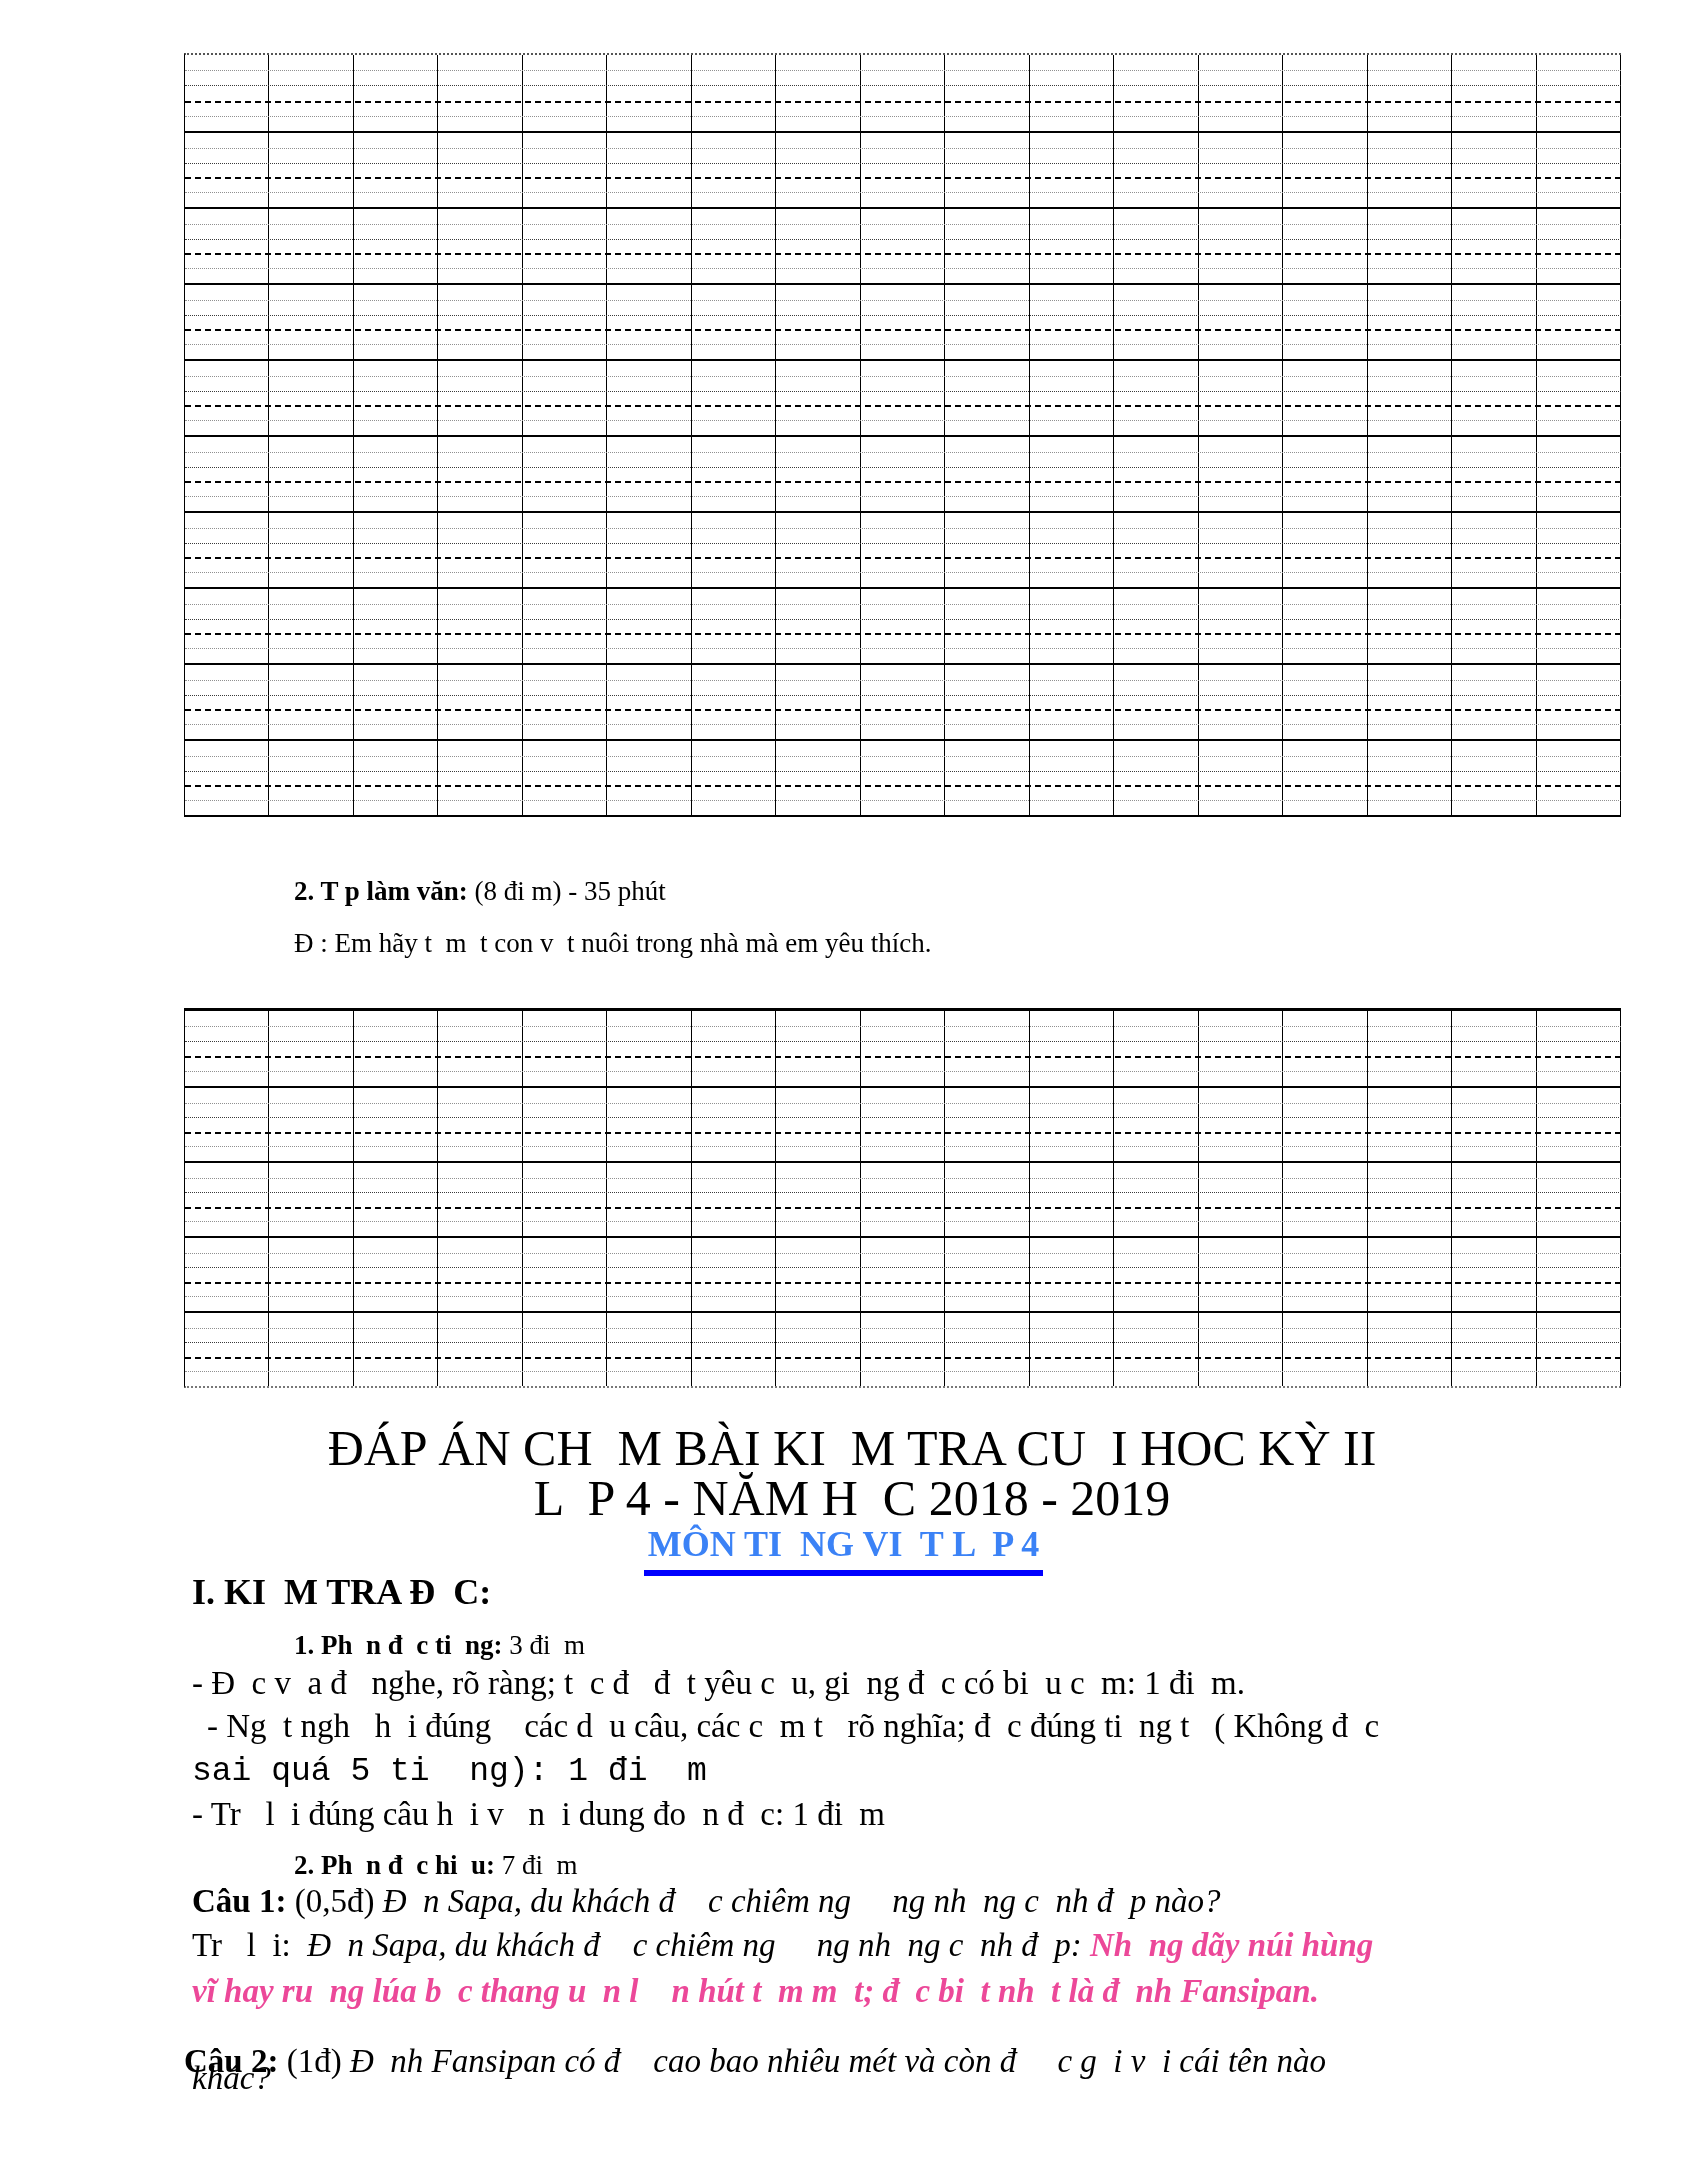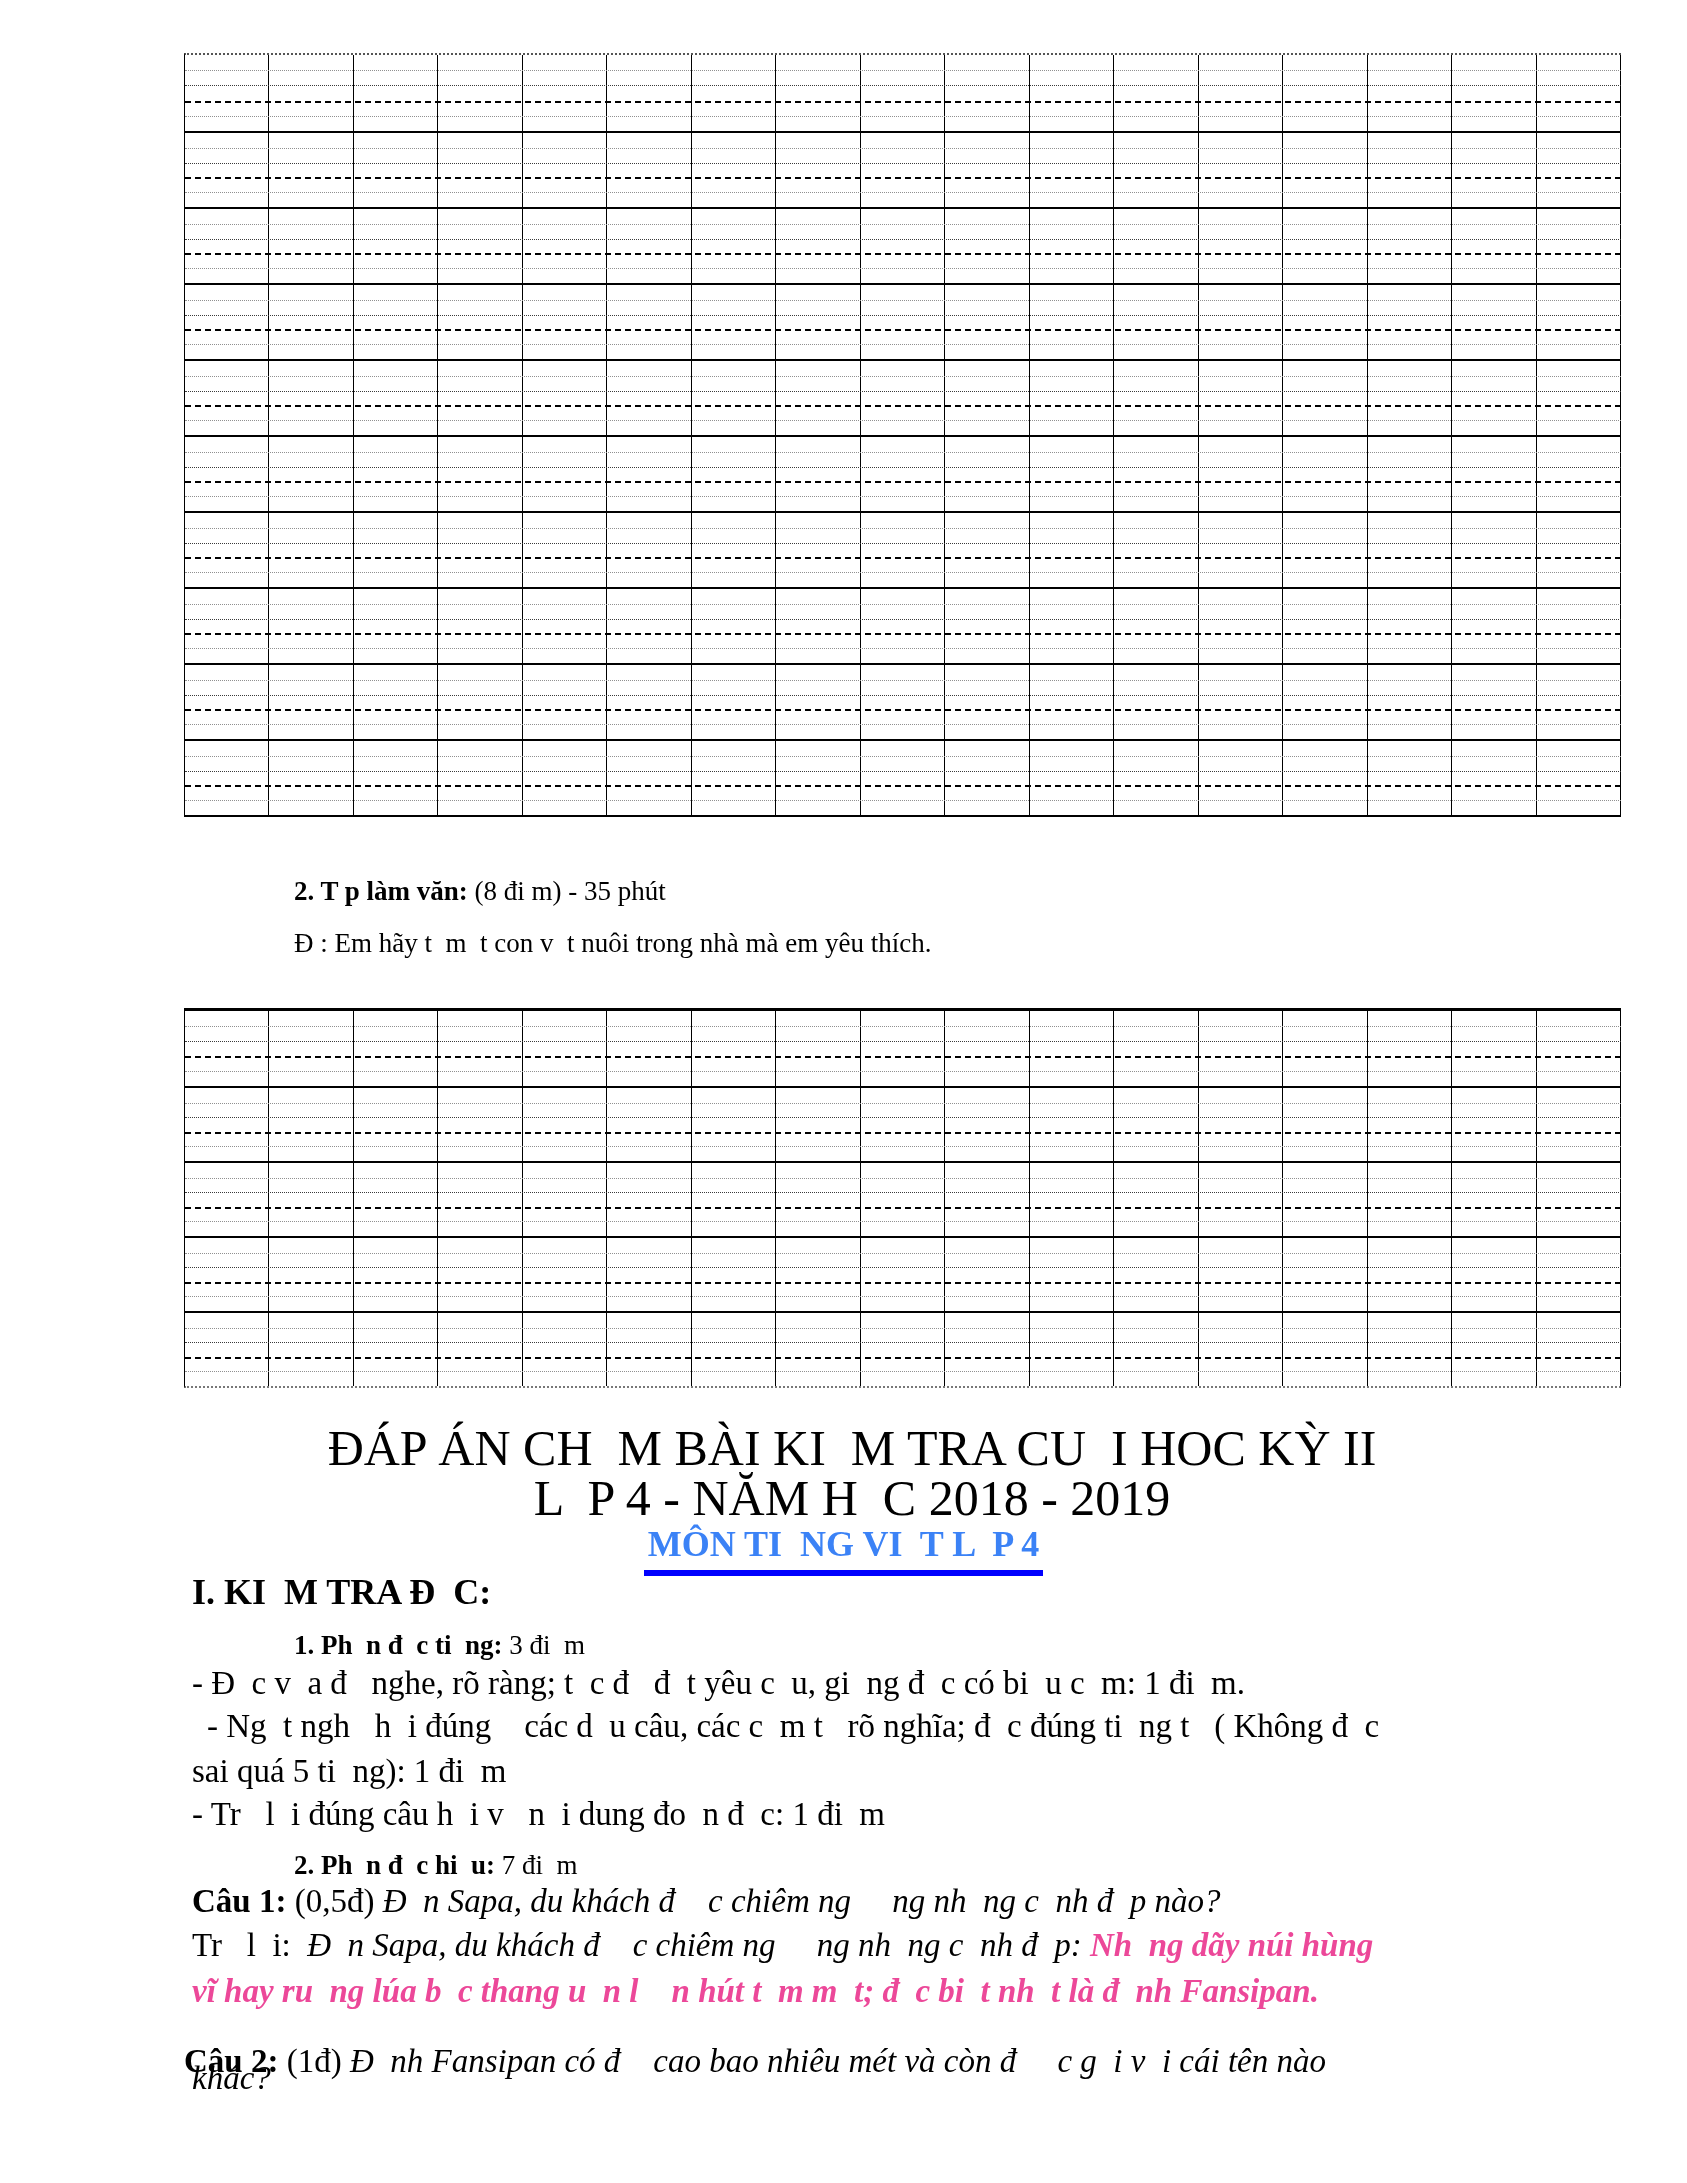--- a/index.html
+++ b/index.html
@@ -397,21 +397,21 @@
 <div class="line center title" style="top:1424px;">ĐÁP ÁN CH  M BÀI KI  M TRA CU  I HOC KỲ II</div>
 <div class="line center title" style="top:1474px;">L  P 4 - NĂM H  C 2018 - 2019</div>
 <div class="line center" style="top:1522px;"><span class="subject">MÔN TI  NG VI  T L  P 4</span></div>
 
 <div class="line h54 b" style="top:1569px;left:192px;">I. KI  M TRA Đ  C:</div>
 
 <div class="line h52" style="top:1614px;left:294px;"><span class="b">1. Ph  n đ  c ti  ng: </span><span>3 đi  m</span></div>
 
 <div class="line" style="top:1661px;left:192px;">- Đ  c v  a đ   nghe, rõ ràng; t  c đ   đ  t yêu c  u, gi  ng đ  c có bi  u c  m: 1 đi  m.</div>
 <div class="line" style="top:1704px;left:192px;margin-left:15px;">- Ng  t ngh   h  i đúng    các d  u câu, các c  m t   rõ nghĩa; đ  c đúng ti  ng t   ( Không đ  c</div>
-<div class="line" style="top:1749px;left:192px;">sai quá 5 ti  ng): 1 đi  m</div>
+<div class="line" style="top:1749px;left:192px;font-family:Liberation Mono, monospace;">sai quá 5 ti  ng): 1 đi  m</div>
 <div class="line" style="top:1792px;left:192px;">- Tr   l  i đúng câu h  i v   n  i dung đo  n đ  c: 1 đi  m</div>
 
 <div class="line h52" style="top:1834px;left:294px;"><span class="b">2. Ph  n đ  c hi  u: </span><span>7 đi  m</span></div>
 
 <div class="line" style="top:1879px;left:192px;font-family:Liberation Serif, serif;"><span class="b">Câu 1: </span><span>(0,5đ) </span><span class="i">Đ  n Sapa, du khách đ    c chiêm ng     ng nh  ng c  nh đ  p nào?</span></div>
 
 <div class="line" style="top:1923px;left:192px;"><span>Tr   l  i:  </span><span class="i">Đ  n Sapa, du khách đ    c chiêm ng     ng nh  ng c  nh đ  p: </span><span class="red">Nh  ng dãy núi hùng</span></div>
 <div class="line red" style="top:1969px;left:192px;">vĩ hay ru  ng lúa b  c thang u  n l    n hút t  m m  t; đ  c bi  t nh  t là đ  nh Fansipan.</div>
 
 <div class="line" style="top:2013px;left:184px;margin-top:26px;"><span class="b">Câu 2: </span><span>(1đ) </span><span class="i">Đ  nh Fansipan có đ    cao bao nhiêu mét và còn đ     c g  i v  i cái tên nào</span></div>

